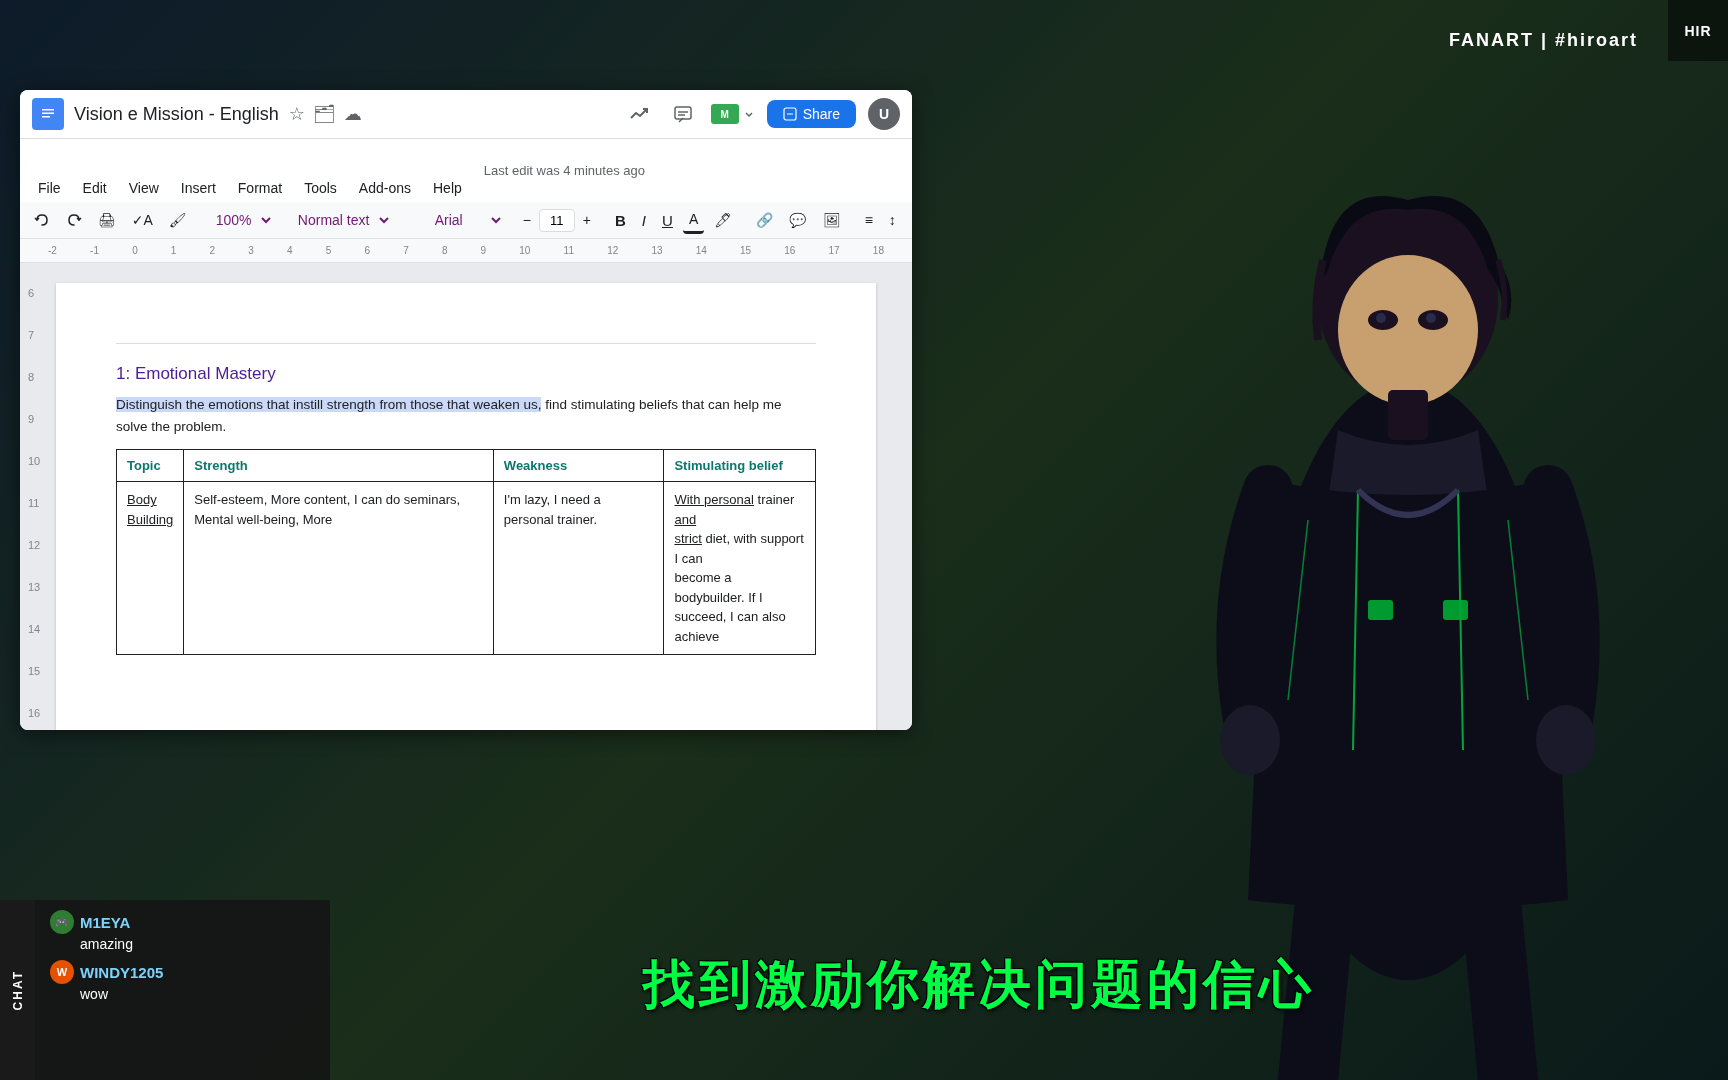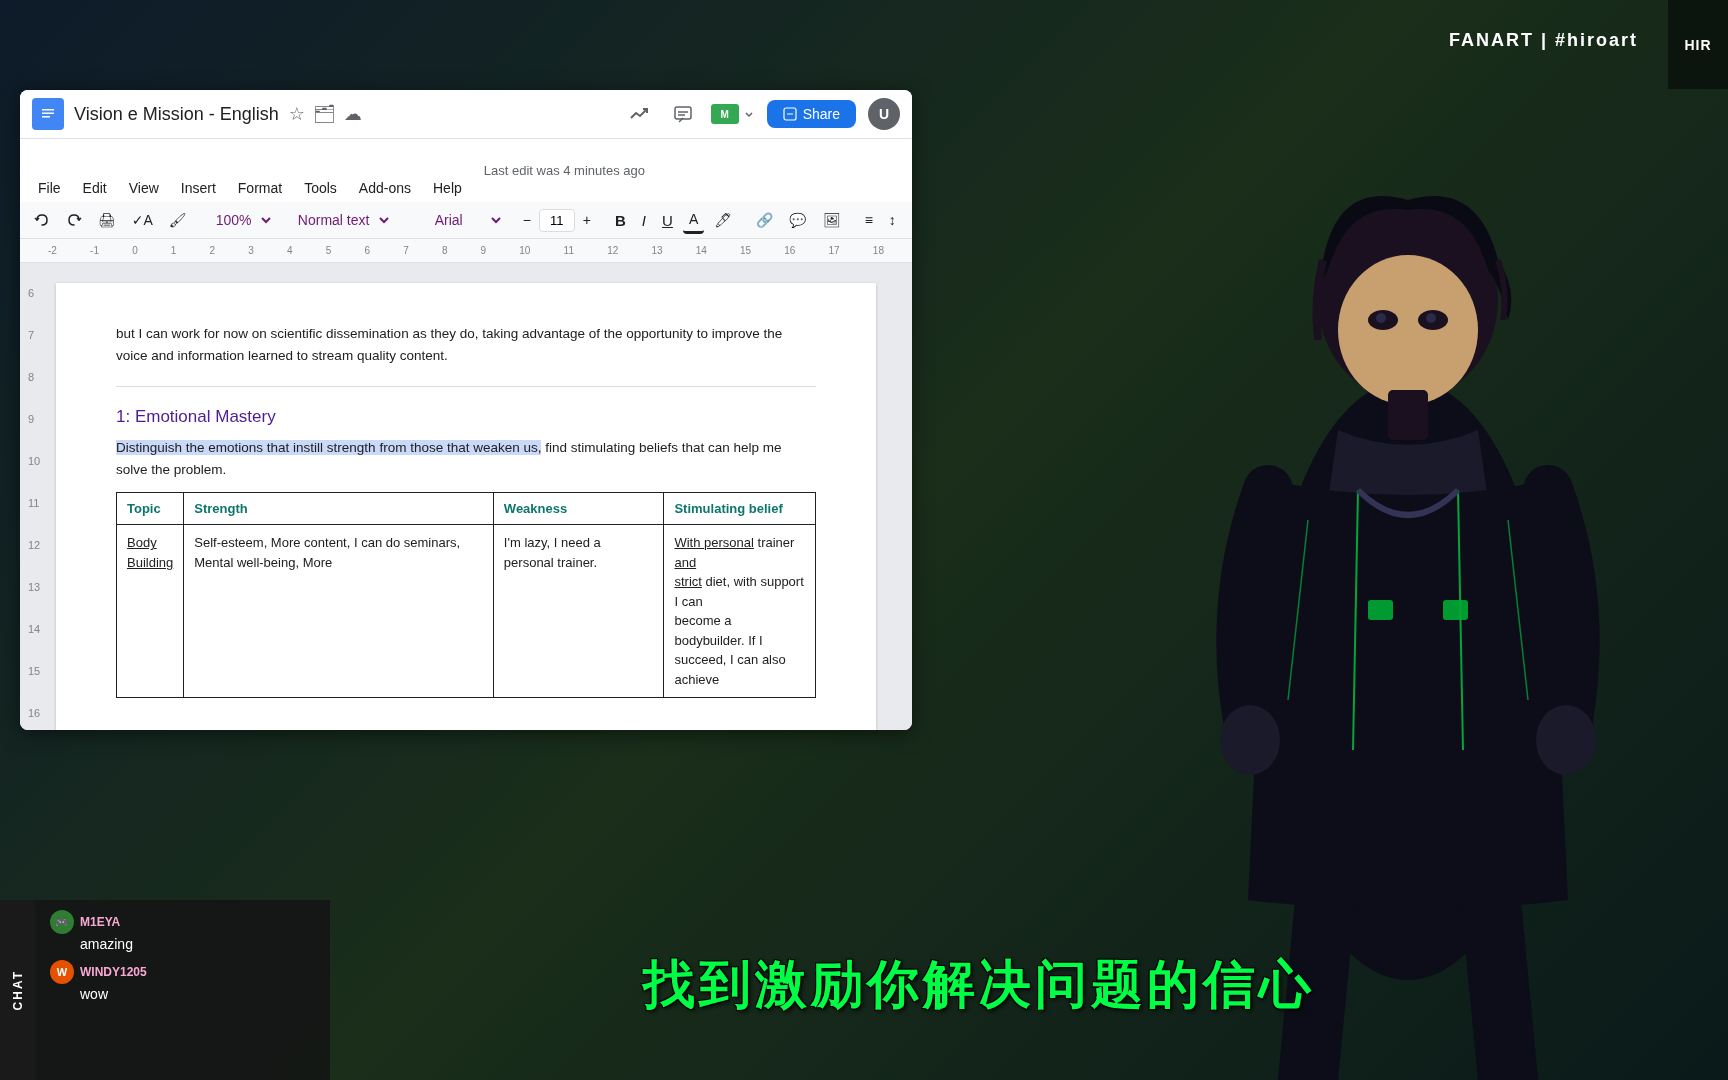--- a/index.html
+++ b/index.html
@@ -358,22 +358,22 @@
       width: 24px;
       height: 24px;
       border-radius: 50%;
       display: flex;
       align-items: center;
       justify-content: center;
       font-size: 10px;
       font-weight: bold;
     }
     .chat-username {
-      color: #f9a8d4;
-      font-size: 12px;
+      color: #7dd3fc;
+      font-size: 15px;
       font-weight: bold;
     }
     .chat-text {
       color: white;
       font-size: 14px;
       margin-left: 30px;
     }
 
     
     .subtitle-chinese {
@@ -389,21 +389,21 @@
       text-shadow: 2px 2px 4px rgba(0,0,0,0.8), -1px -1px 0 #000, 1px -1px 0 #000, -1px 1px 0 #000, 1px 1px 0 #000;
       letter-spacing: 4px;
     }
 
     
     .hiro-watermark {
       position: absolute;
       top: 0;
       right: 0;
       width: 60px;
-      height: 89px;
+      height: 61px;
       background: rgba(0,0,0,0.5);
       display: flex;
       align-items: center;
       justify-content: center;
       color: white;
       font-size: 14px;
       font-weight: bold;
       letter-spacing: 1px;
       z-index: 15;
     }
@@ -656,21 +656,20 @@
       <svg width="18" height="22" viewBox="0 0 18 22" fill="none">
         <rect x="2" y="4" width="14" height="16" rx="1" stroke="#5f6368" stroke-width="1.2" fill="white"></rect>
         <rect x="6" y="1" width="6" height="5" rx="1" fill="#5f6368"></rect>
         <line x1="5" y1="10" x2="13" y2="10" stroke="#dadce0" stroke-width="1"></line>
         <line x1="5" y1="13" x2="13" y2="13" stroke="#dadce0" stroke-width="1"></line>
       </svg>
     </div>
 
     <div class="doc-page">
 
-      <p class="intro-text">but I can work for now on scientific dissemination as they do, taking advantage of the opportunity to improve the voice and information learned to stream quality content.</p>
 
       <hr class="divider-line">
 
 
       <h3 class="subsection-heading">1: Emotional Mastery</h3>
 
       <p class="body-text">
         <span class="highlighted-text">Distinguish the emotions that instill strength from those that weaken us,</span><span> find stimulating beliefs that can help me solve the problem.</span>
       </p>
 

